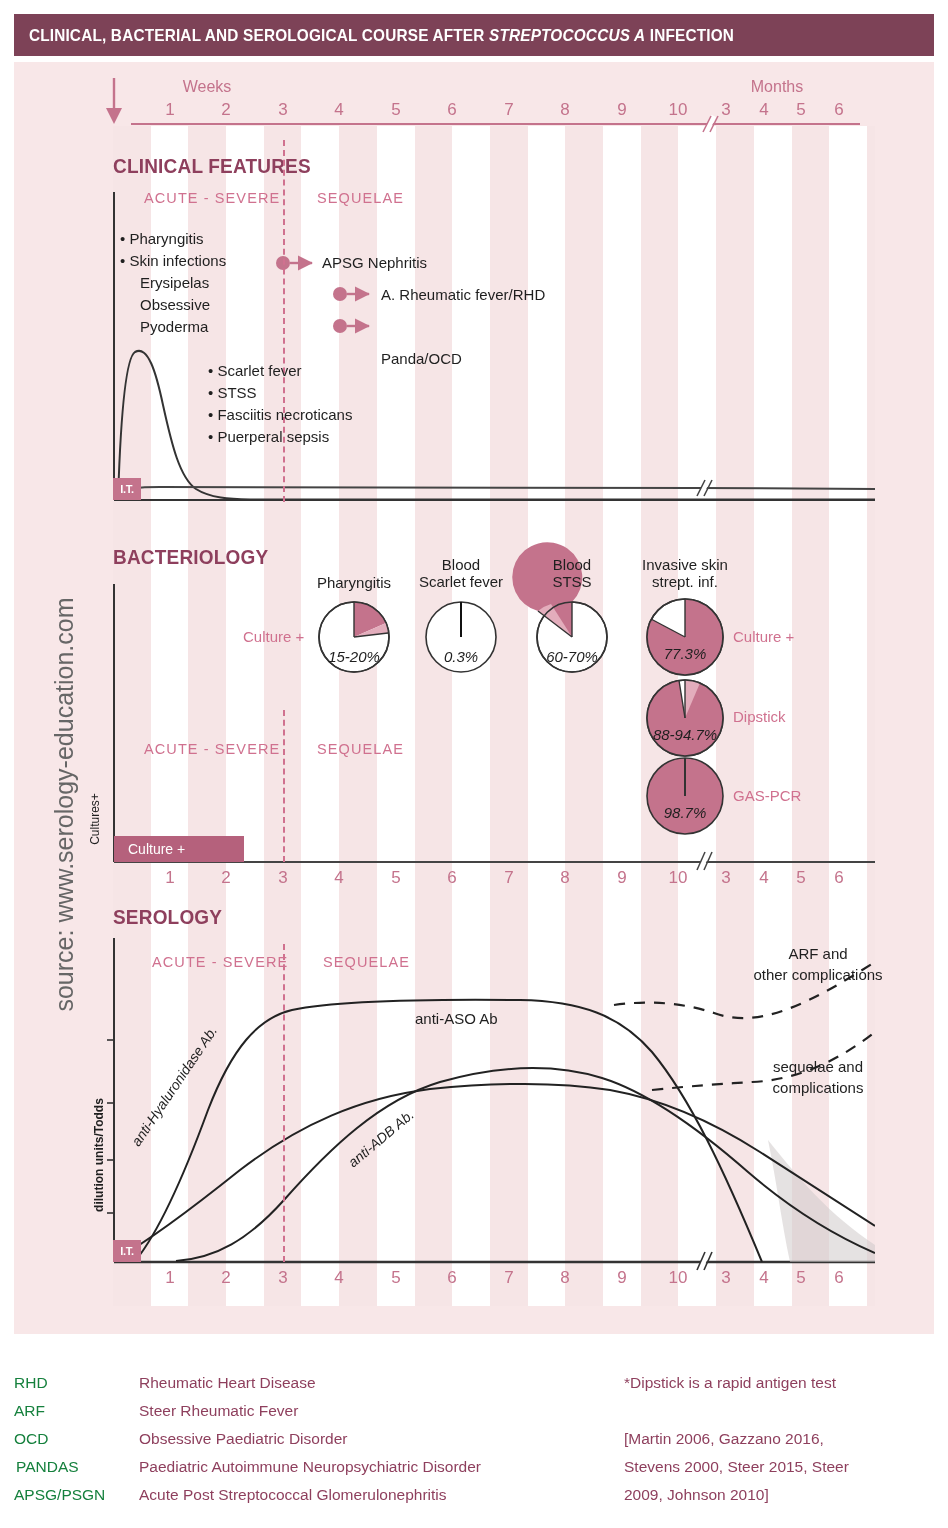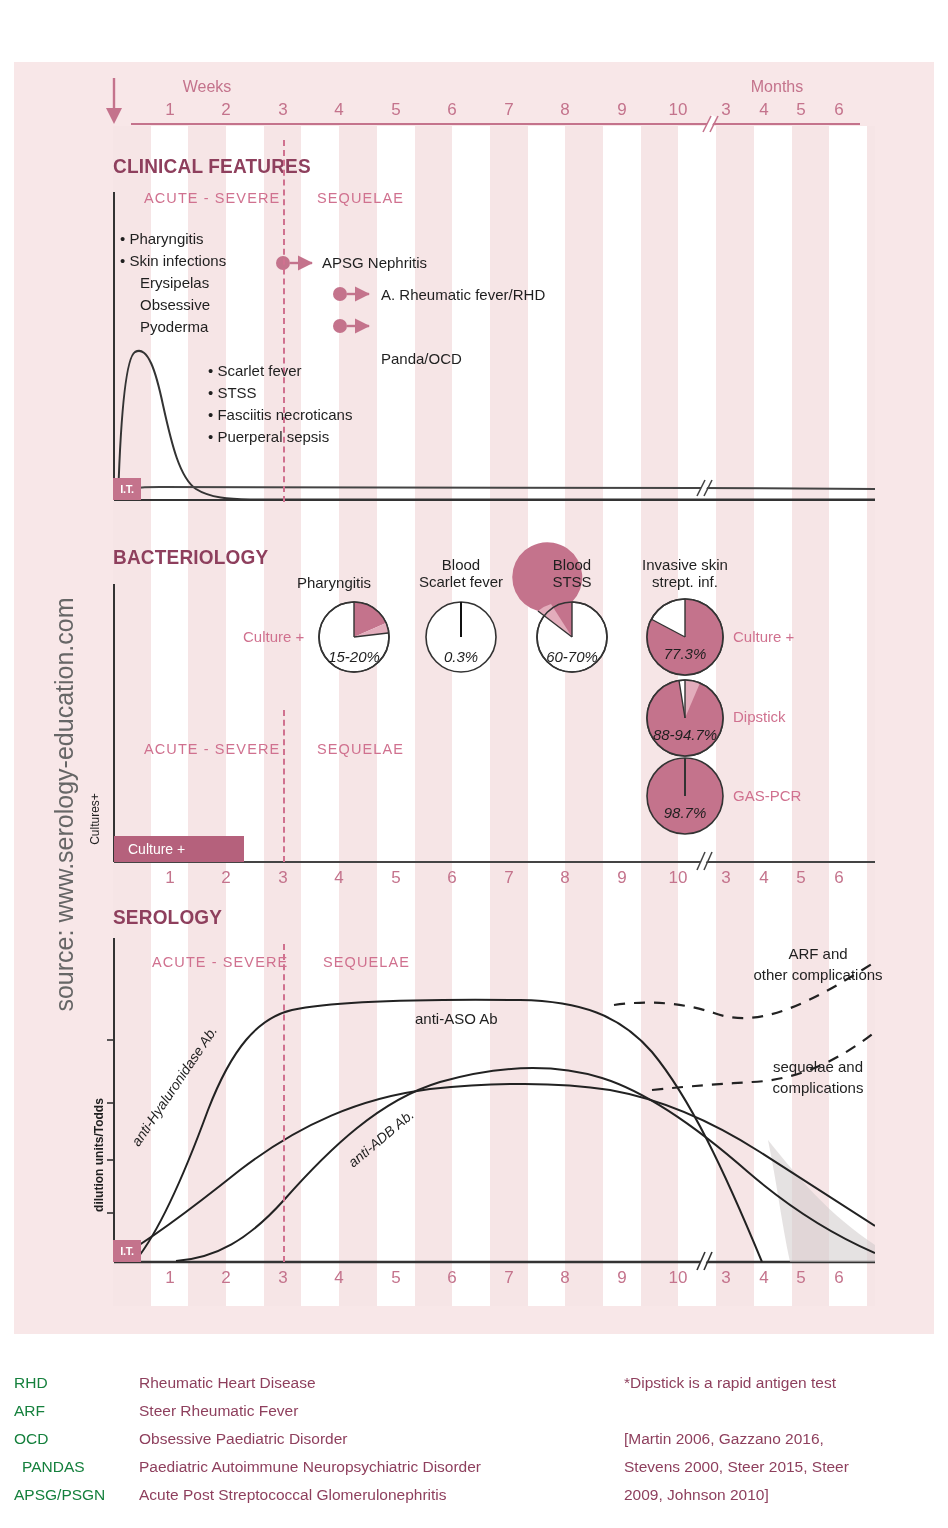--- a/index.html
+++ b/index.html
@@ -107,20 +107,25 @@
   .leg-def{position:absolute;color:#8e3f5d;font-size:15.5px;}
   .note{position:absolute;color:#8e3f5d;font-size:15.5px;white-space:nowrap;}
 
   svg{display:block;overflow:visible;}
 </style>
 </head>
 <body>
 
 <div class="page">
 
+  <div id="title-bar">
+    <div id="title-text">
+      <span>CLINICAL, BACTERIAL AND SEROLOGICAL COURSE AFTER </span><span class="it">STREPTOCOCCUS A</span><span> INFECTION</span>
+    </div>
+  </div>
 
   <div id="canvas-tint"></div>
 
   <div id="stripe-field">
       <div class="stripe" style="left: 0px; width: 37.7px;"></div>
       <div class="stripe" style="left: 75.4px; width: 37.7px;"></div>
       <div class="stripe" style="left: 150.8px; width: 37.7px;"></div>
       <div class="stripe" style="left: 226.2px; width: 37.7px;"></div>
       <div class="stripe" style="left: 301.6px; width: 37.7px;"></div>
       <div class="stripe" style="left: 377px; width: 37.7px;"></div>
@@ -312,21 +317,21 @@
   <div class="blk" style="left:381px;top:286px;">A. Rheumatic fever/RHD</div>
   <div class="blk" style="left:381px;top:318px;margin-top:32px;">Panda/OCD</div>
 
   <div class="it-badge" style="left:113px;top:478px;width:28px;height:22px;">I.T.</div>
 
   <div class="section-title" style="left:113px;top:546px;">BACTERIOLOGY</div>
   <div class="wk3-dash" style="left:283px;top:710px;height:152px;"></div>
   <div class="phase-label" style="left:144px;top:741px;">ACUTE - SEVERE</div>
   <div class="phase-label" style="left:317px;top:741px;">SEQUELAE</div>
 
-  <div class="pie-cap" style="left:334px;top:574px;">Pharyngitis</div>
+  <div class="pie-cap" style="left:354px;top:574px;">Pharyngitis</div>
   <div class="pie-cap" style="left:461px;top:556px;">Blood<br>Scarlet fever</div>
   <div class="pie-cap" style="left:572px;top:556px;">Blood<br>STSS</div>
   <div class="pie-cap" style="left:685px;top:556px;">Invasive skin<br>strept. inf.</div>
 
   <div class="pie-val" style="left:354px;top:648px;">15-20%</div>
   <div class="pie-val" style="left:461px;top:648px;">0.3%</div>
   <div class="pie-val" style="left:572px;top:648px;">60-70%</div>
   <div class="pie-val" style="left:685px;top:645px;">77.3%</div>
   <div class="pie-val" style="left:685px;top:726px;">88-94.7%</div>
   <div class="pie-val" style="left:685px;top:804px;">98.7%</div>
@@ -395,21 +400,21 @@
   <div id="legend">
     <div class="leg-abbr" style="left:0px;top:14px;">RHD</div>
     <div class="leg-def" style="left:125px;top:14px;">Rheumatic Heart Disease</div>
 
     <div class="leg-abbr" style="left:0px;top:42px;">ARF</div>
     <div class="leg-def" style="left:125px;top:42px;">Steer Rheumatic Fever</div>
 
     <div class="leg-abbr" style="left:0px;top:70px;">OCD</div>
     <div class="leg-def" style="left:125px;top:70px;">Obsessive Paediatric Disorder</div>
 
-    <div class="leg-abbr" style="left:8px;top:98px;">PANDAS</div>
+    <div class="leg-abbr" style="left:2px;top:98px;">PANDAS</div>
     <div class="leg-def" style="left:125px;top:98px;">Paediatric Autoimmune Neuropsychiatric Disorder</div>
 
     <div class="leg-abbr" style="left:0px;top:126px;">APSG/PSGN</div>
     <div class="leg-def" style="left:125px;top:126px;">Acute Post Streptococcal Glomerulonephritis</div>
 
     <div class="note" style="left:610px;top:14px;">*Dipstick is a rapid antigen test</div>
     <div class="note" style="left:610px;top:70px;">[Martin 2006, Gazzano 2016,</div>
     <div class="note" style="left:610px;top:98px;">Stevens 2000, Steer 2015, Steer</div>
     <div class="note" style="left:610px;top:126px;">2009, Johnson 2010]</div>
   </div>

